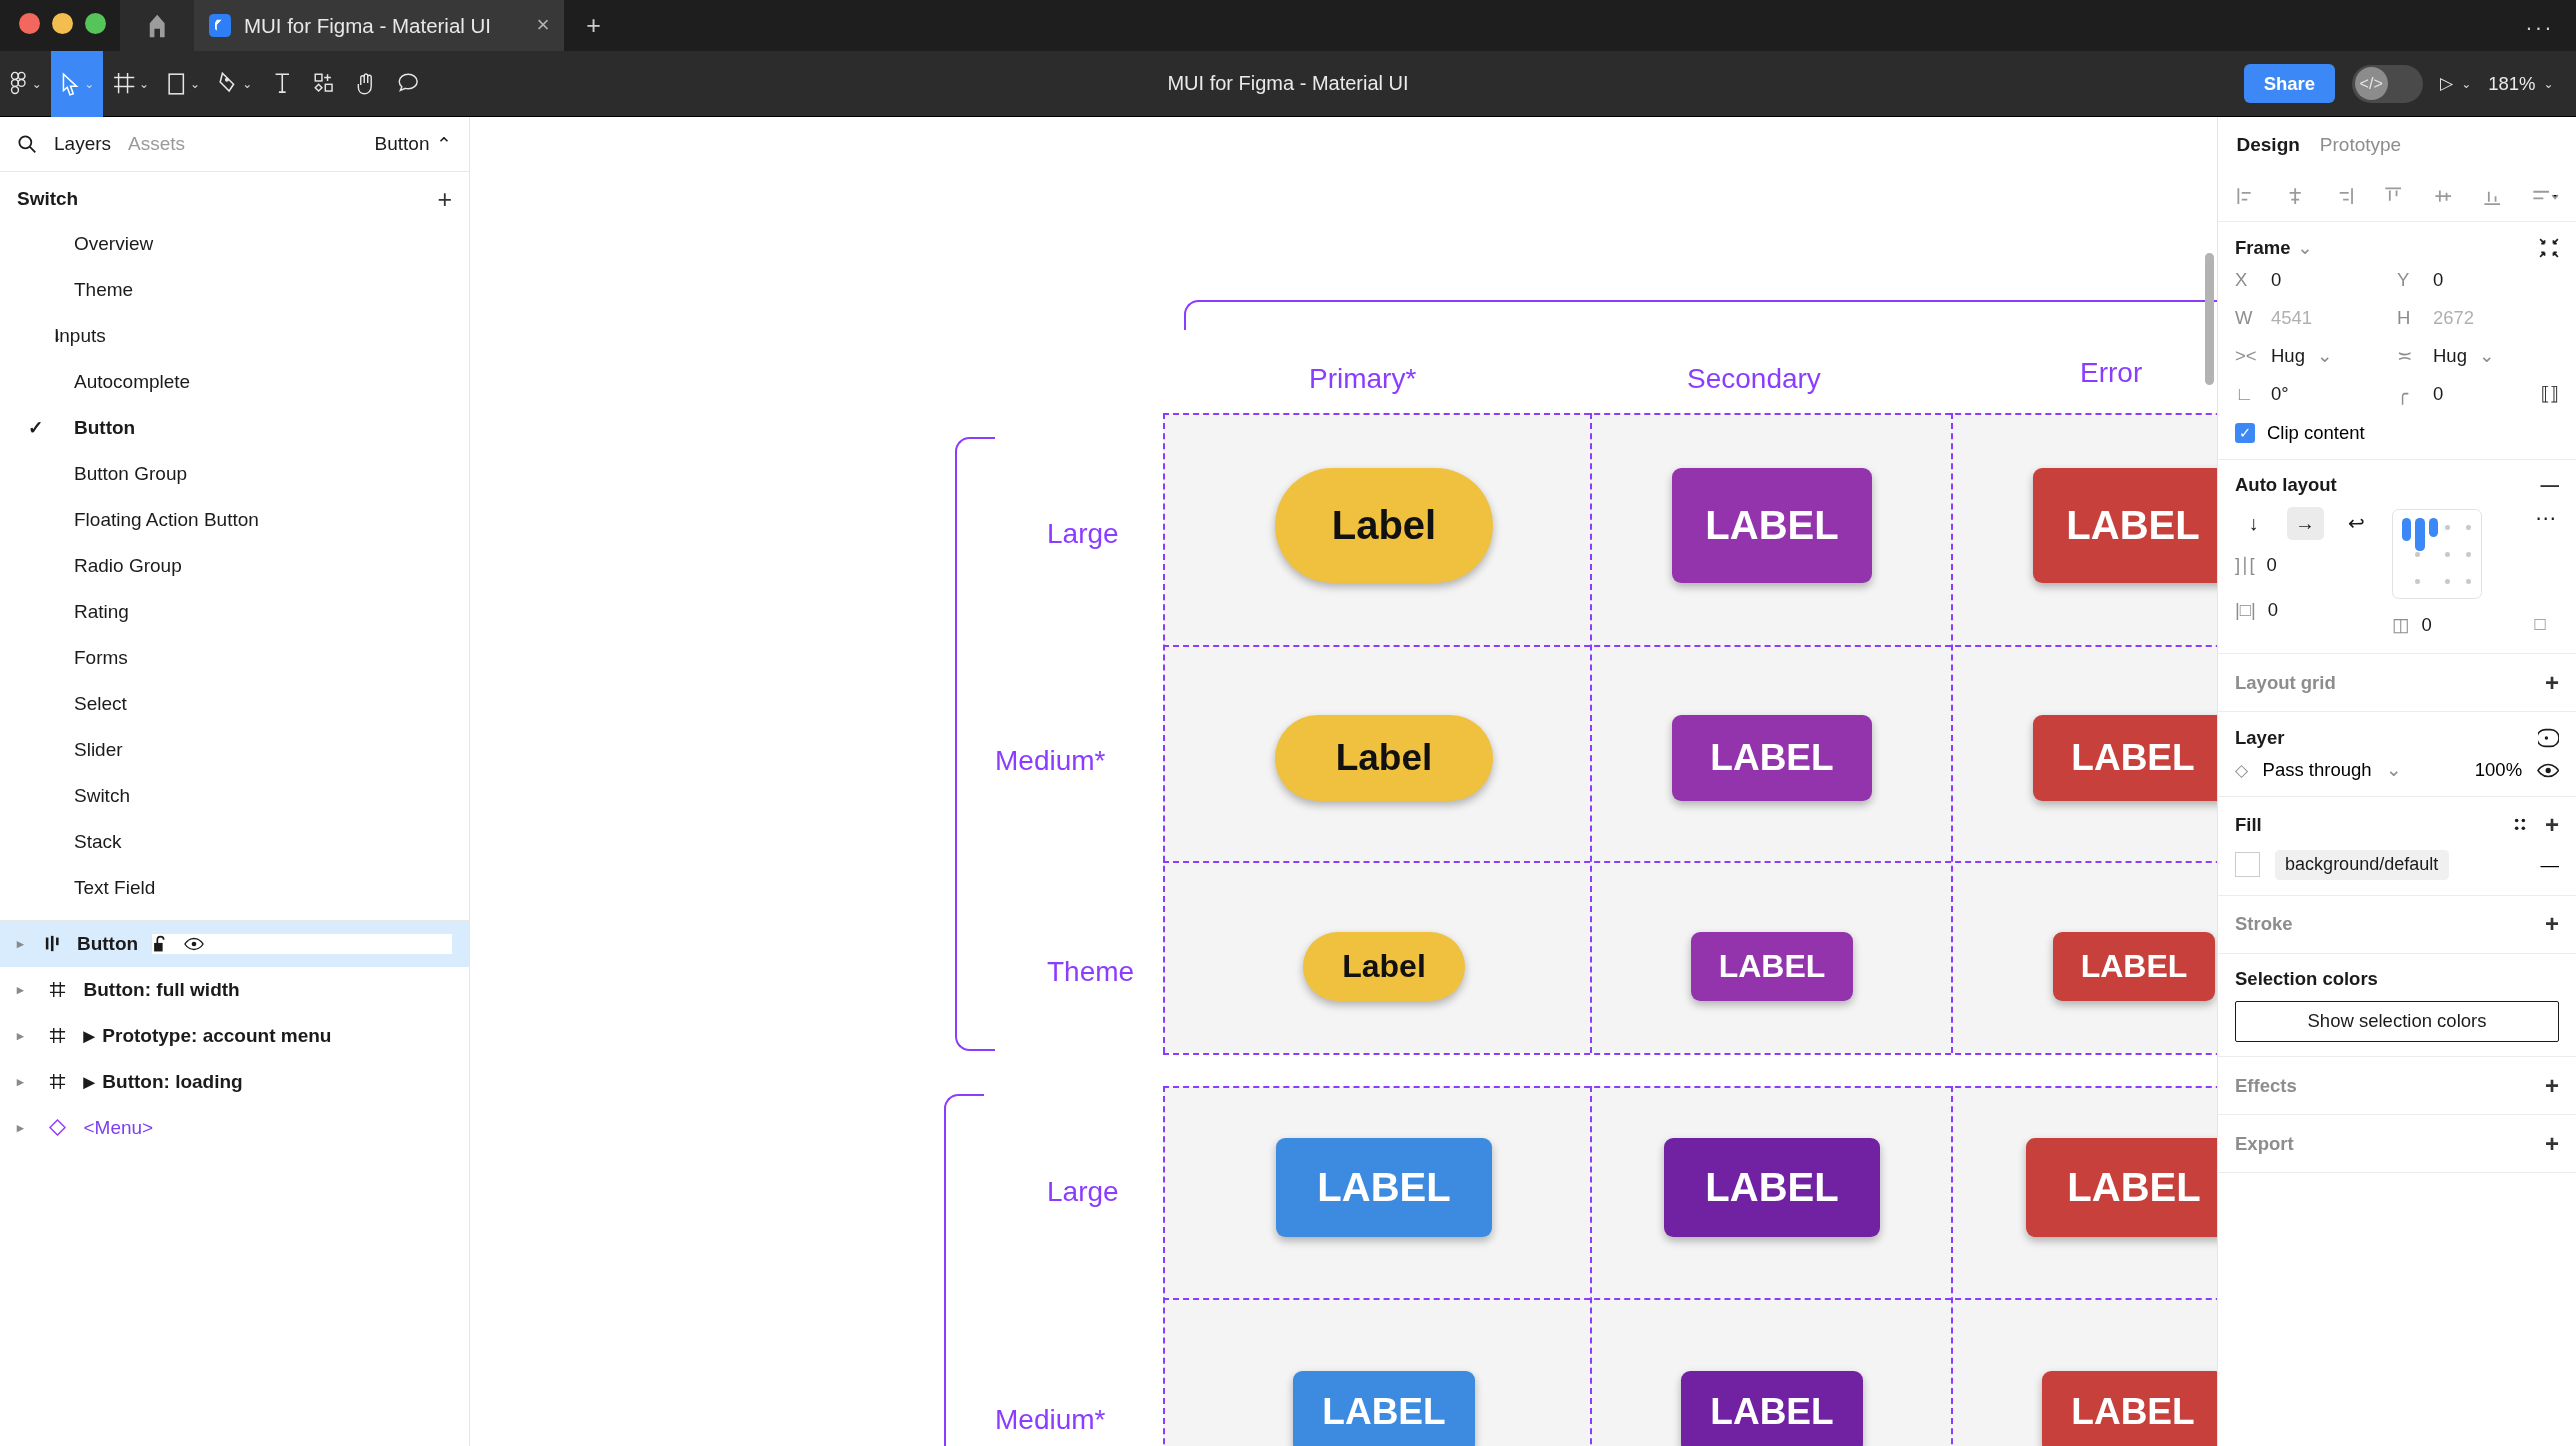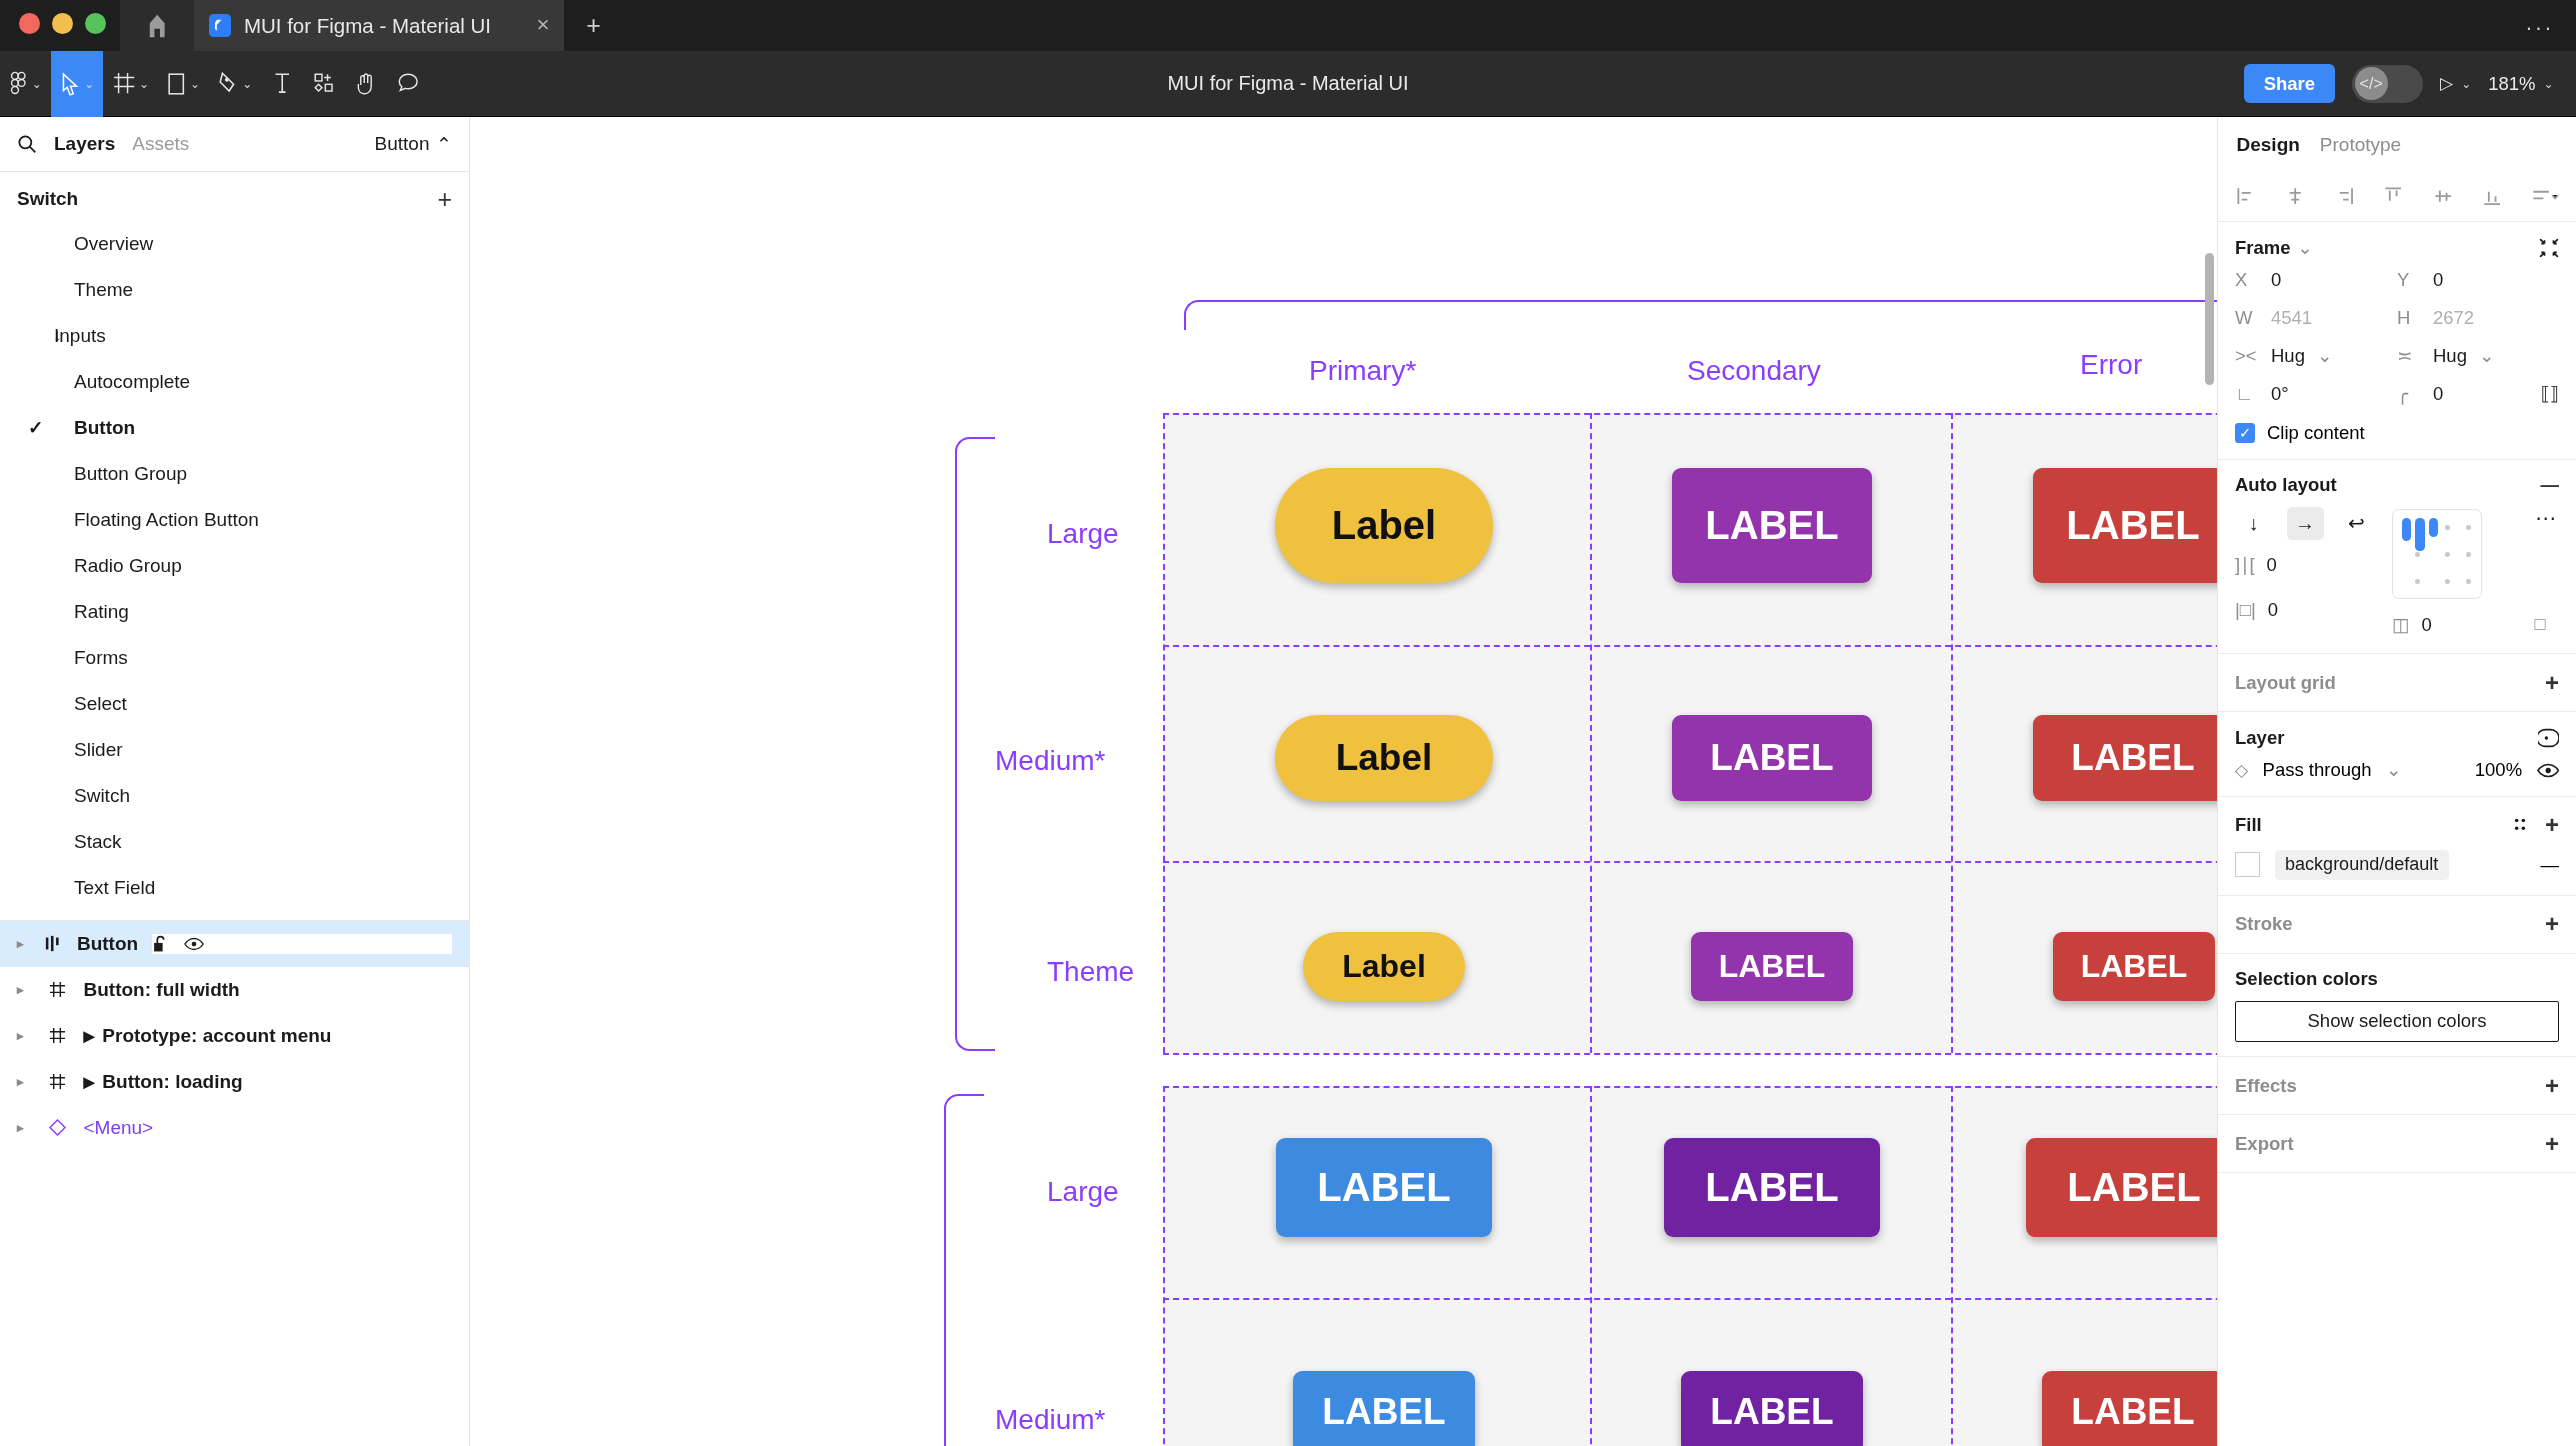--- a/index.html
+++ b/index.html
@@ -46,21 +46,21 @@
 
   
   .body { display:flex; height:1329px; }
 
   
   .left { width:470px; background:#fff; border-right:0.7px solid #e5e5e5; display:flex;
         flex-direction:column; }
   .lefthead { height:55px; display:flex; align-items:center; gap:17px; padding:0 17px;
         border-bottom:0.7px solid #e8e8e8; }
   .lefthead .tabtext { font-size:19px; color:#9a9a9a; }
-  .lefthead .tabtext.on { color:#1b1b1b; font-weight:bold; }
+  .lefthead .tabtext.on { color:#1b1b1b; font-weight:normal; }
   .lefthead .pagepick { margin-left:auto; font-size:19px; color:#1b1b1b; display:flex;
         align-items:center; gap:6.6px;}
   .pagesrow { display:flex; align-items:center; padding:14.5px 17px 9.2px 17px; }
   .pagesrow .t { font-weight:bold; font-size:19px; color:#1b1b1b; }
   .pagesrow .plus { margin-left:auto; font-size:25px; color:#333; line-height:1;}
   .pitem { height:46px; display:flex; align-items:center; font-size:19px; color:#1b1b1b;
         padding-left:74px; position:relative; }
   .pitem.indent1 { padding-left:54px; }
   .pitem.sel { font-weight:bold; }
   .pitem .chk { position:absolute; left:28px; font-size:18.5px; }
@@ -70,21 +70,21 @@
         color:#1b1b1b; font-weight:bold; }
   .lrow.hl { background:#d9ecfd; }
   .lrow .tw { width:14.5px; color:#8a8a8a; font-size:13px; }
   .lrow .ico { width:26px; display:flex; align-items:center; justify-content:center; }
   .lrow .right { margin-left:auto; display:flex; gap:14.5px; align-items:center; }
   .lrow .purple { color:#7b3ff2; font-weight:normal; }
 
   
   .canvas { flex:1; background:#fff; position:relative; overflow:hidden; }
   .label-purple { position:absolute; color:#8b3dff; font-size:28px; white-space:nowrap; }
-  .colhdr { font-size:28px; }
+  .colhdr { font-size:28px;margin-top:8px; }
   .bracket { position:absolute; border:2.6px solid #8b3dff; border-right:none;
         border-top-left-radius:14.5px; border-bottom-left-radius:14.5px; }
   .topline { position:absolute; border-top:2.6px solid #8b3dff; border-left:2.6px solid #8b3dff;
         border-top-left-radius:14.5px; }
   .grid { position:absolute; background:#f4f4f4; }
   .vdash { position:absolute; border-left:2.6px dashed #8b3dff; }
   .hdash { position:absolute; border-top:2.6px dashed #8b3dff; }
   .btn { position:absolute; display:flex; align-items:center; justify-content:center;
         color:#fff; font-weight:bold; box-shadow:0 4px 8px rgba(0,0,0,.28);
         white-space:nowrap; }

